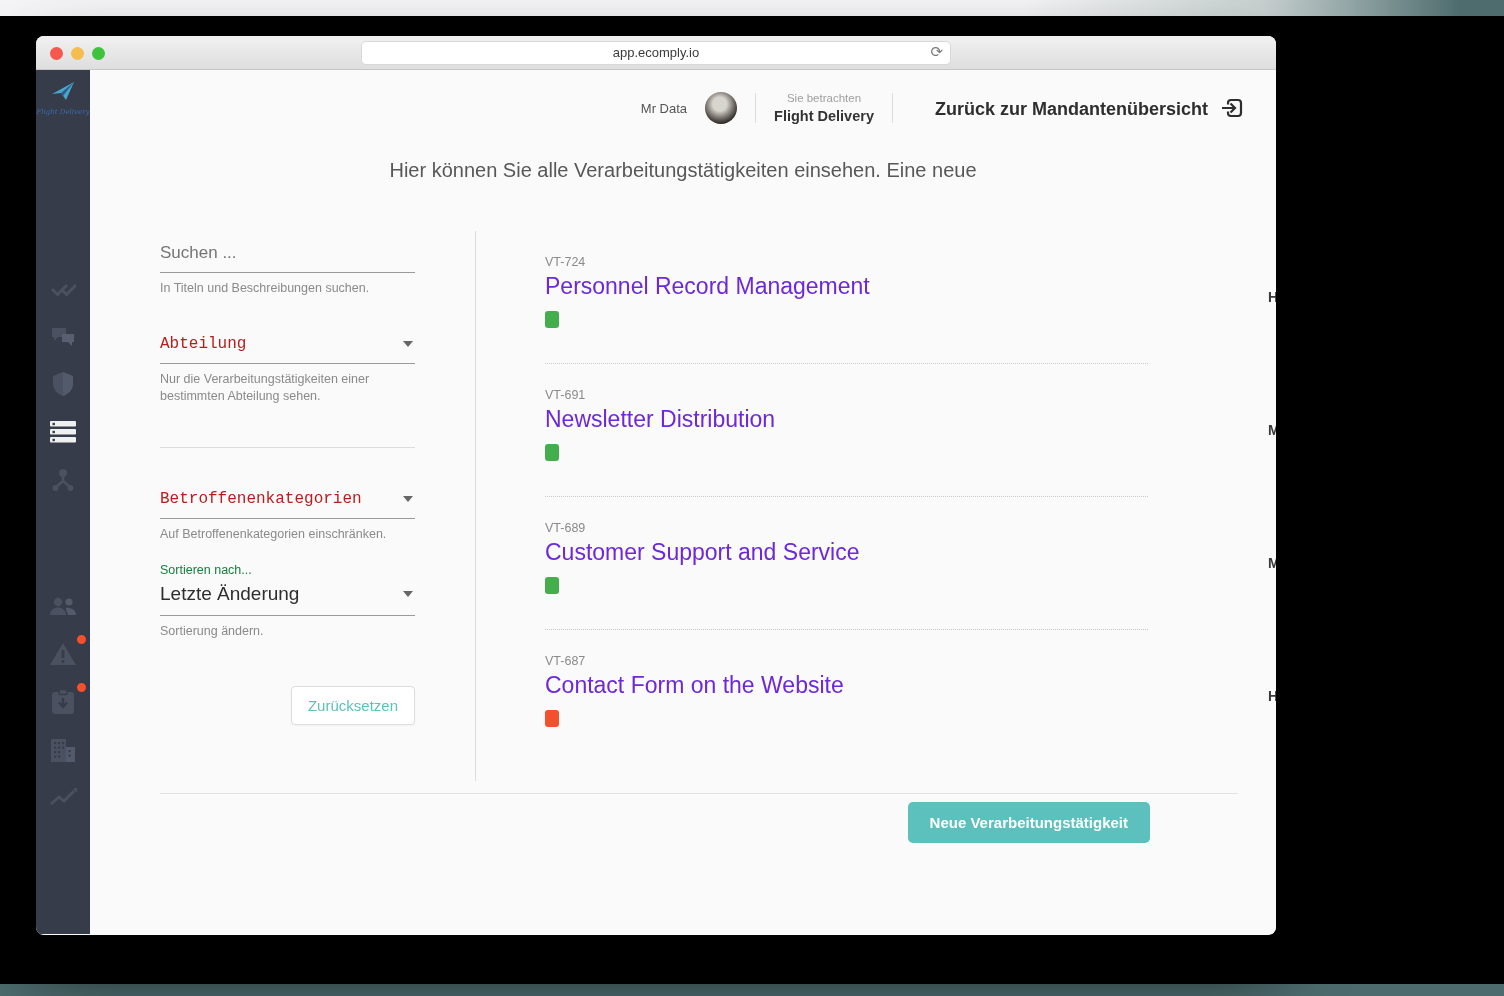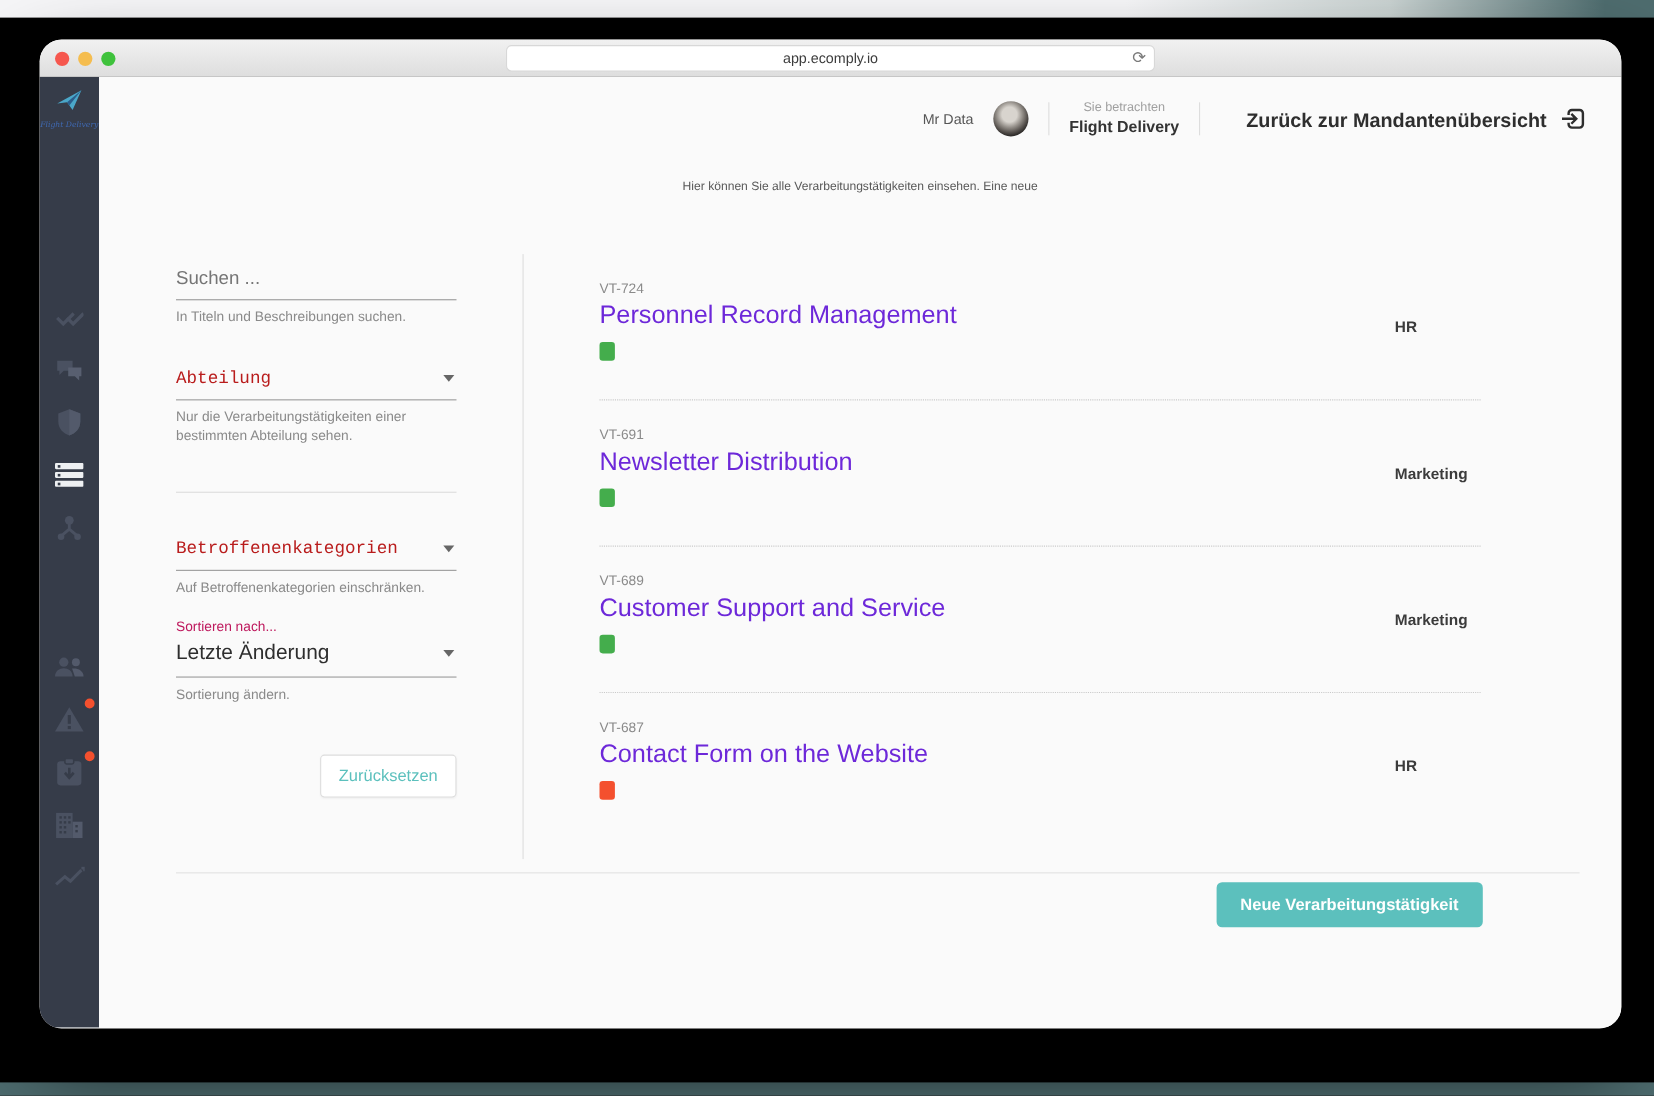--- a/index.html
+++ b/index.html
@@ -4,22 +4,22 @@
 <style>
   * { margin:0; padding:0; box-sizing:border-box; }
   html,body { width:1504px; height:996px; overflow:hidden; background:#000;
               font-family:"Liberation Sans", sans-serif; }
 
   .desk-top-strip { position:absolute; top:0; left:0; width:1504px; height:16px;
     background:linear-gradient(90deg,#f5f5f7 0%,#f5f5f7 68%,#c9d2d1 84%,#4e6c6e 97%); }
   .desk-bottom-strip { position:absolute; bottom:0; left:0; width:1504px; height:12px;
     background:#4d6b6e; }
 
-  .window { position:absolute; left:36px; top:36px; width:1438px; height:899px;
-    border-radius:20px; overflow:hidden; background:#fafafa;
+  .window { position:absolute; left:36px; top:36px; width:1240px; height:899px;
+    border-radius:8px; overflow:hidden; background:#fafafa;
     box-shadow:0 30px 70px rgba(0,0,0,.85), 0 6px 20px rgba(0,0,0,.5); }
 
   
   .titlebar { height:34px; background:linear-gradient(#f1f1f1,#dedede);
     border-bottom:1px solid #c6c6c6; position:relative; display:flex; align-items:center; }
   .traffic { position:absolute; left:14px; top:0; height:34px; display:flex; align-items:center; gap:8px; }
   .light { width:13px; height:13px; border-radius:50%; }
   .url-bar { margin:0 auto; width:590px; height:24px; background:#fff;
     border:1px solid #d8d8d8; border-radius:5px; display:flex; align-items:center;
     justify-content:center; position:relative; font-size:13px; color:#3c3c3c; }
@@ -51,40 +51,40 @@
     background:radial-gradient(circle at 46% 38%, #d8d4ce 0 26%, #96918b 44%, #55504c 62%, #1f1d1c 78%); }
   .hdr-div { width:1px; height:30px; background:#ddd; }
   .viewing { text-align:center; line-height:1.4; }
   .viewing-label { font-size:11.5px; color:#a0a0a0; display:block; }
   .viewing-tenant { font-size:14.5px; color:#333; font-weight:600; display:block; }
   .back-link { display:flex; align-items:flex-end; gap:12px; font-size:18px;
     color:#2e2e2e; font-weight:600; cursor:pointer;margin-left:24px; }
 
   .page-title { text-align:center; margin-top:24px; font-size:42px; font-weight:300;
     color:#60c5c2; letter-spacing:.5px; }
-  .page-subtitle { text-align:center; margin-top:30px; font-size:11px; color:#585858;
+  .page-subtitle { text-align:center; margin-top:30px; font-size:20px; color:#585858;
     line-height:29px; font-weight:400; }
 
   .content-row { display:flex; margin-top:46px; padding-left:70px; height:550px;gap:44px; }
 
   
   .filter-col { width:255px; flex:none; padding-top:12px; }
   .search-input { width:100%; border:none; outline:none; background:transparent;
     border-bottom:1px solid #9a9a9a; font-size:17px; color:#555; padding:0 0 9px 0;
     font-family:"Liberation Sans", sans-serif; }
   .search-input::placeholder { color:#757575; opacity:1; }
   .help { font-size:12.5px; color:#8a8a8a; margin-top:7px; line-height:17px; }
   .select { display:flex; align-items:center; justify-content:space-between;
     border-bottom:1px solid #9a9a9a; padding-bottom:10px; cursor:pointer; }
   .select-label { font-size:16px; color:#b91c1c;font-family:Liberation Mono, monospace; }
   .select-value { font-size:19px; color:#2e2e2e; }
   .chev { width:0; height:0; border-left:5px solid transparent;
     border-right:5px solid transparent; border-top:6px solid #666; margin-right:2px; }
   .filter-hr { border:none; border-top:1px solid #ddd; margin-top:42px; }
-  .sort-label { font-size:12.5px; color:#be185d; margin-top:20px; }
+  .sort-label { font-size:12.5px; color:#15803d; margin-top:20px; }
   .reset-row { display:flex; justify-content:flex-end; margin-top:46px; }
   .reset-btn { background:#fff; border:1px solid #ddd; border-radius:4px;
     color:#5cc0bd; font-size:15px; padding:10px 16px; cursor:pointer;
     font-family:"Liberation Sans", sans-serif; box-shadow:0 1px 2px rgba(0,0,0,.04); }
 
   .v-divider { width:1px; background:#ddd; margin-left:16px; flex:none; }
 
   
   .list-col { flex:1; margin-left:25px; margin-right:128px; }
   .list-item { position:relative; padding-top:24px; height:133px;

